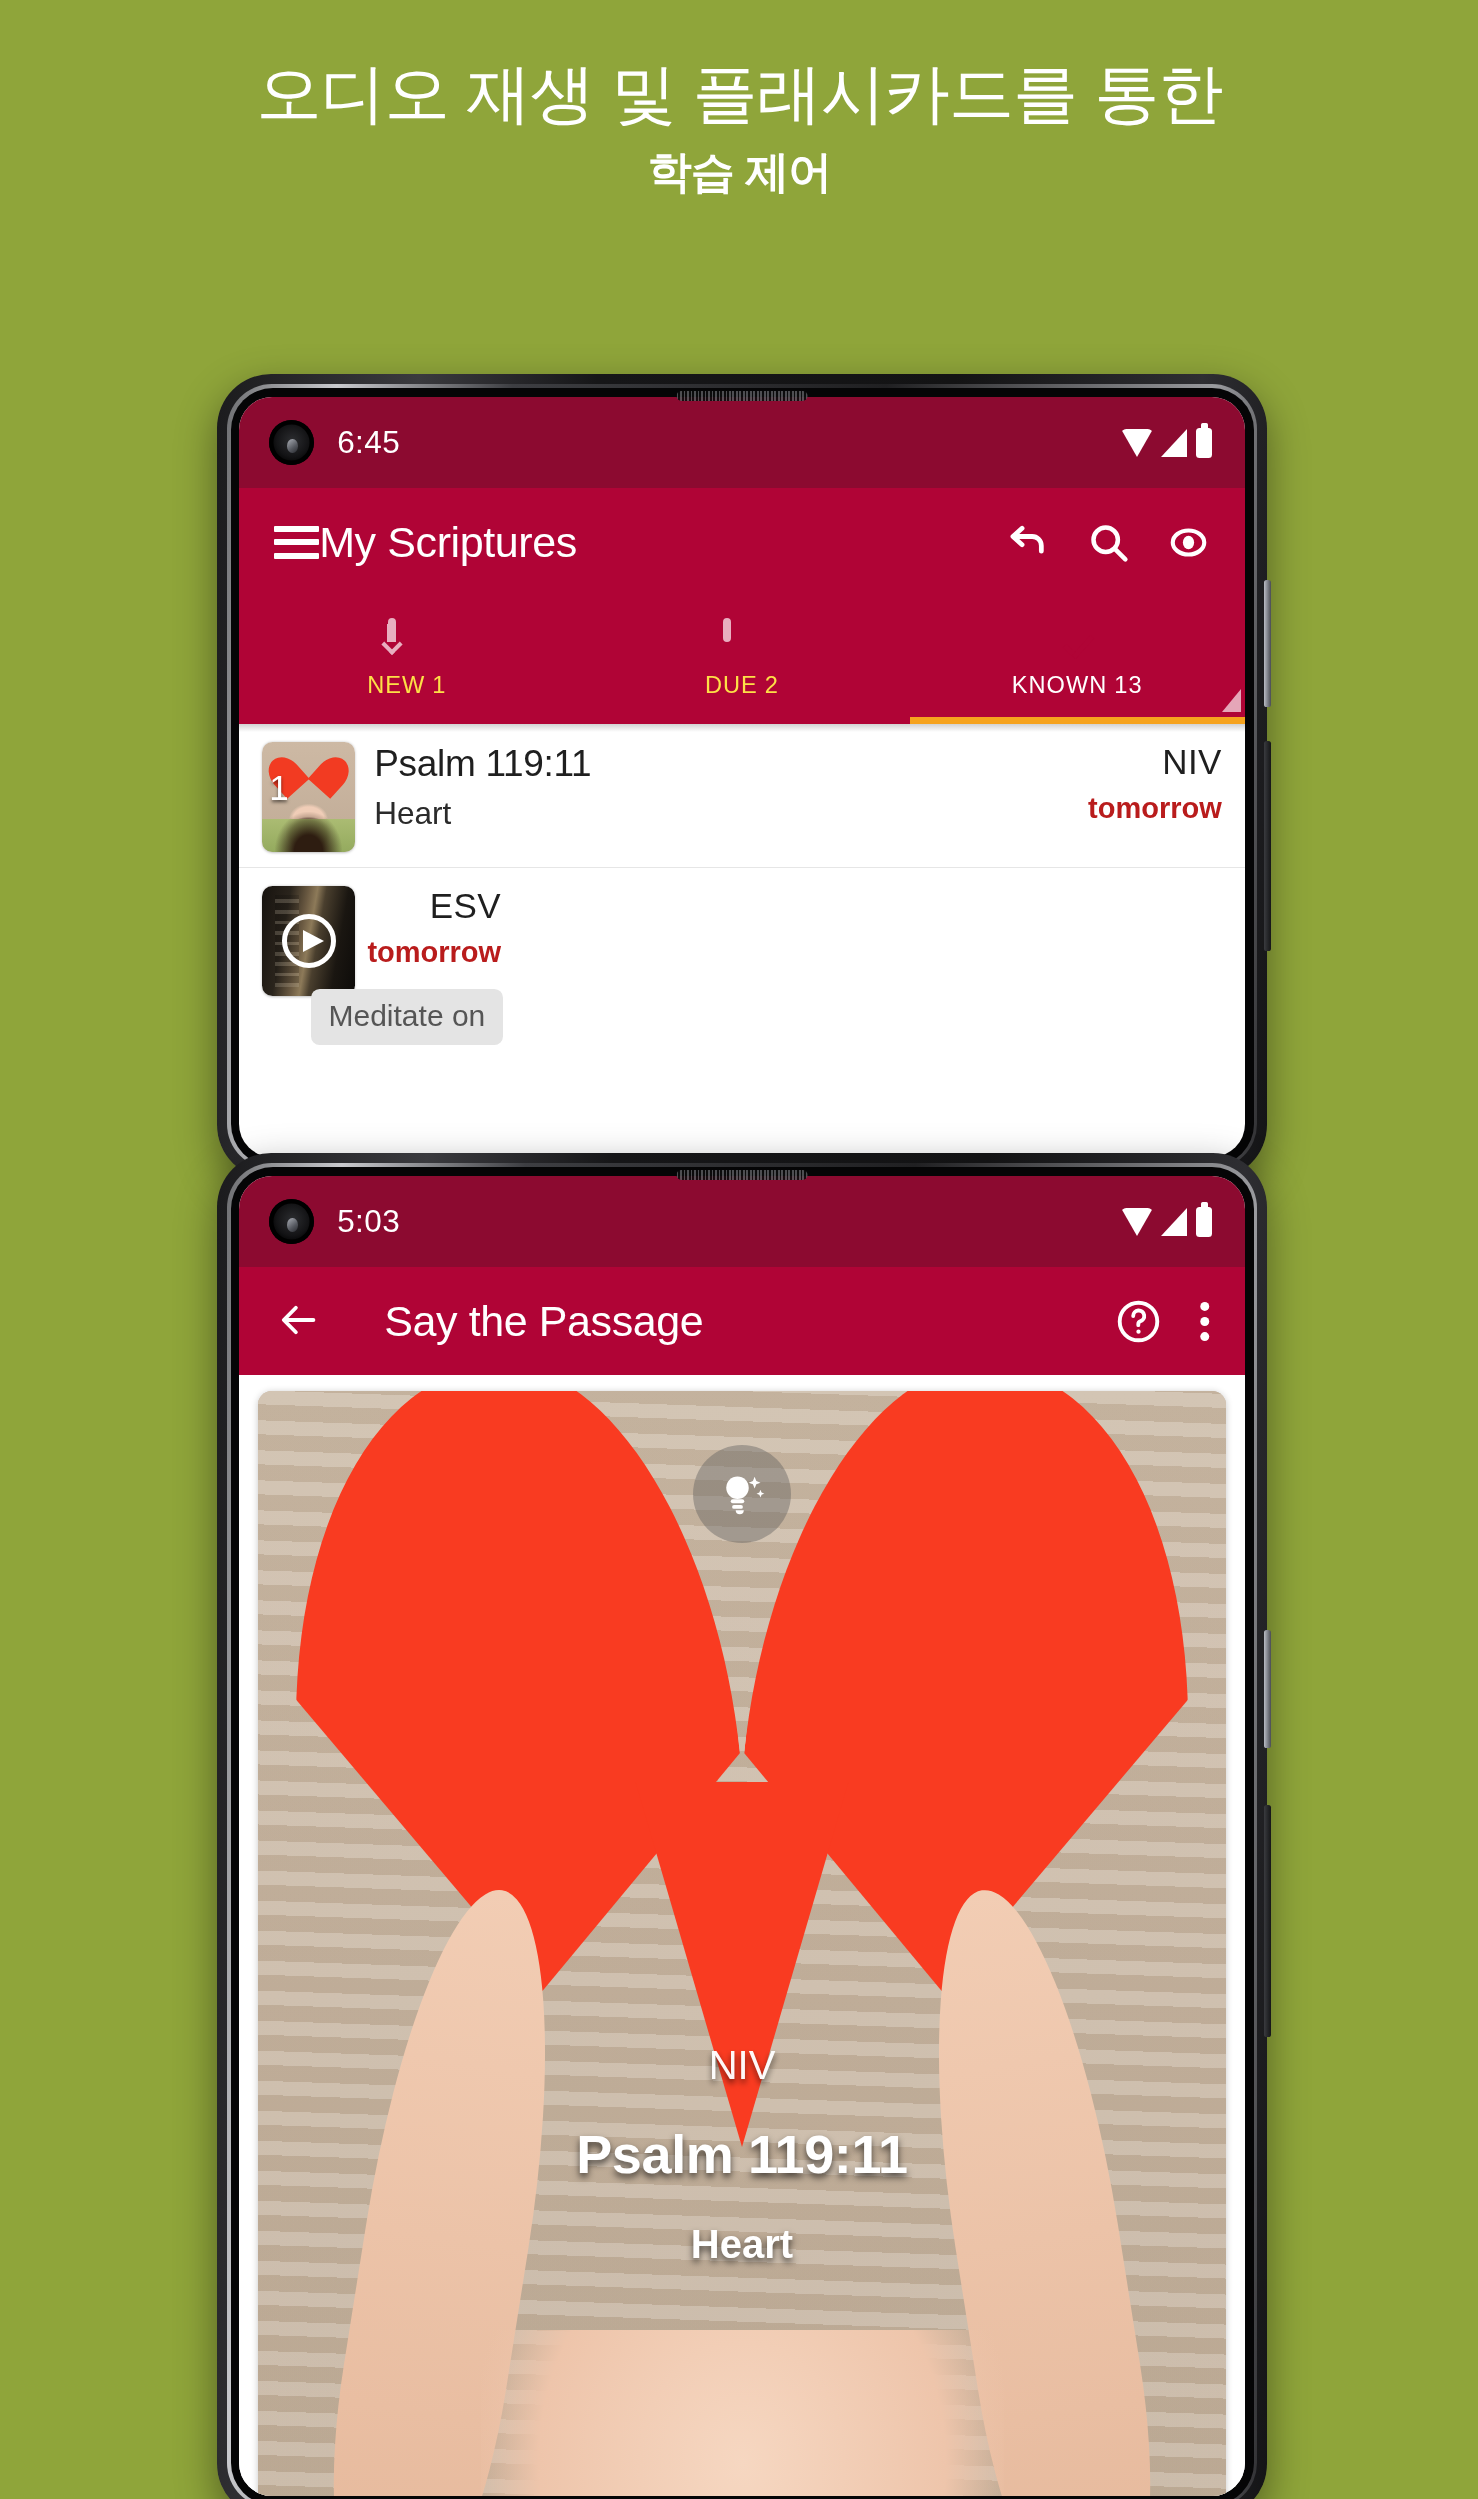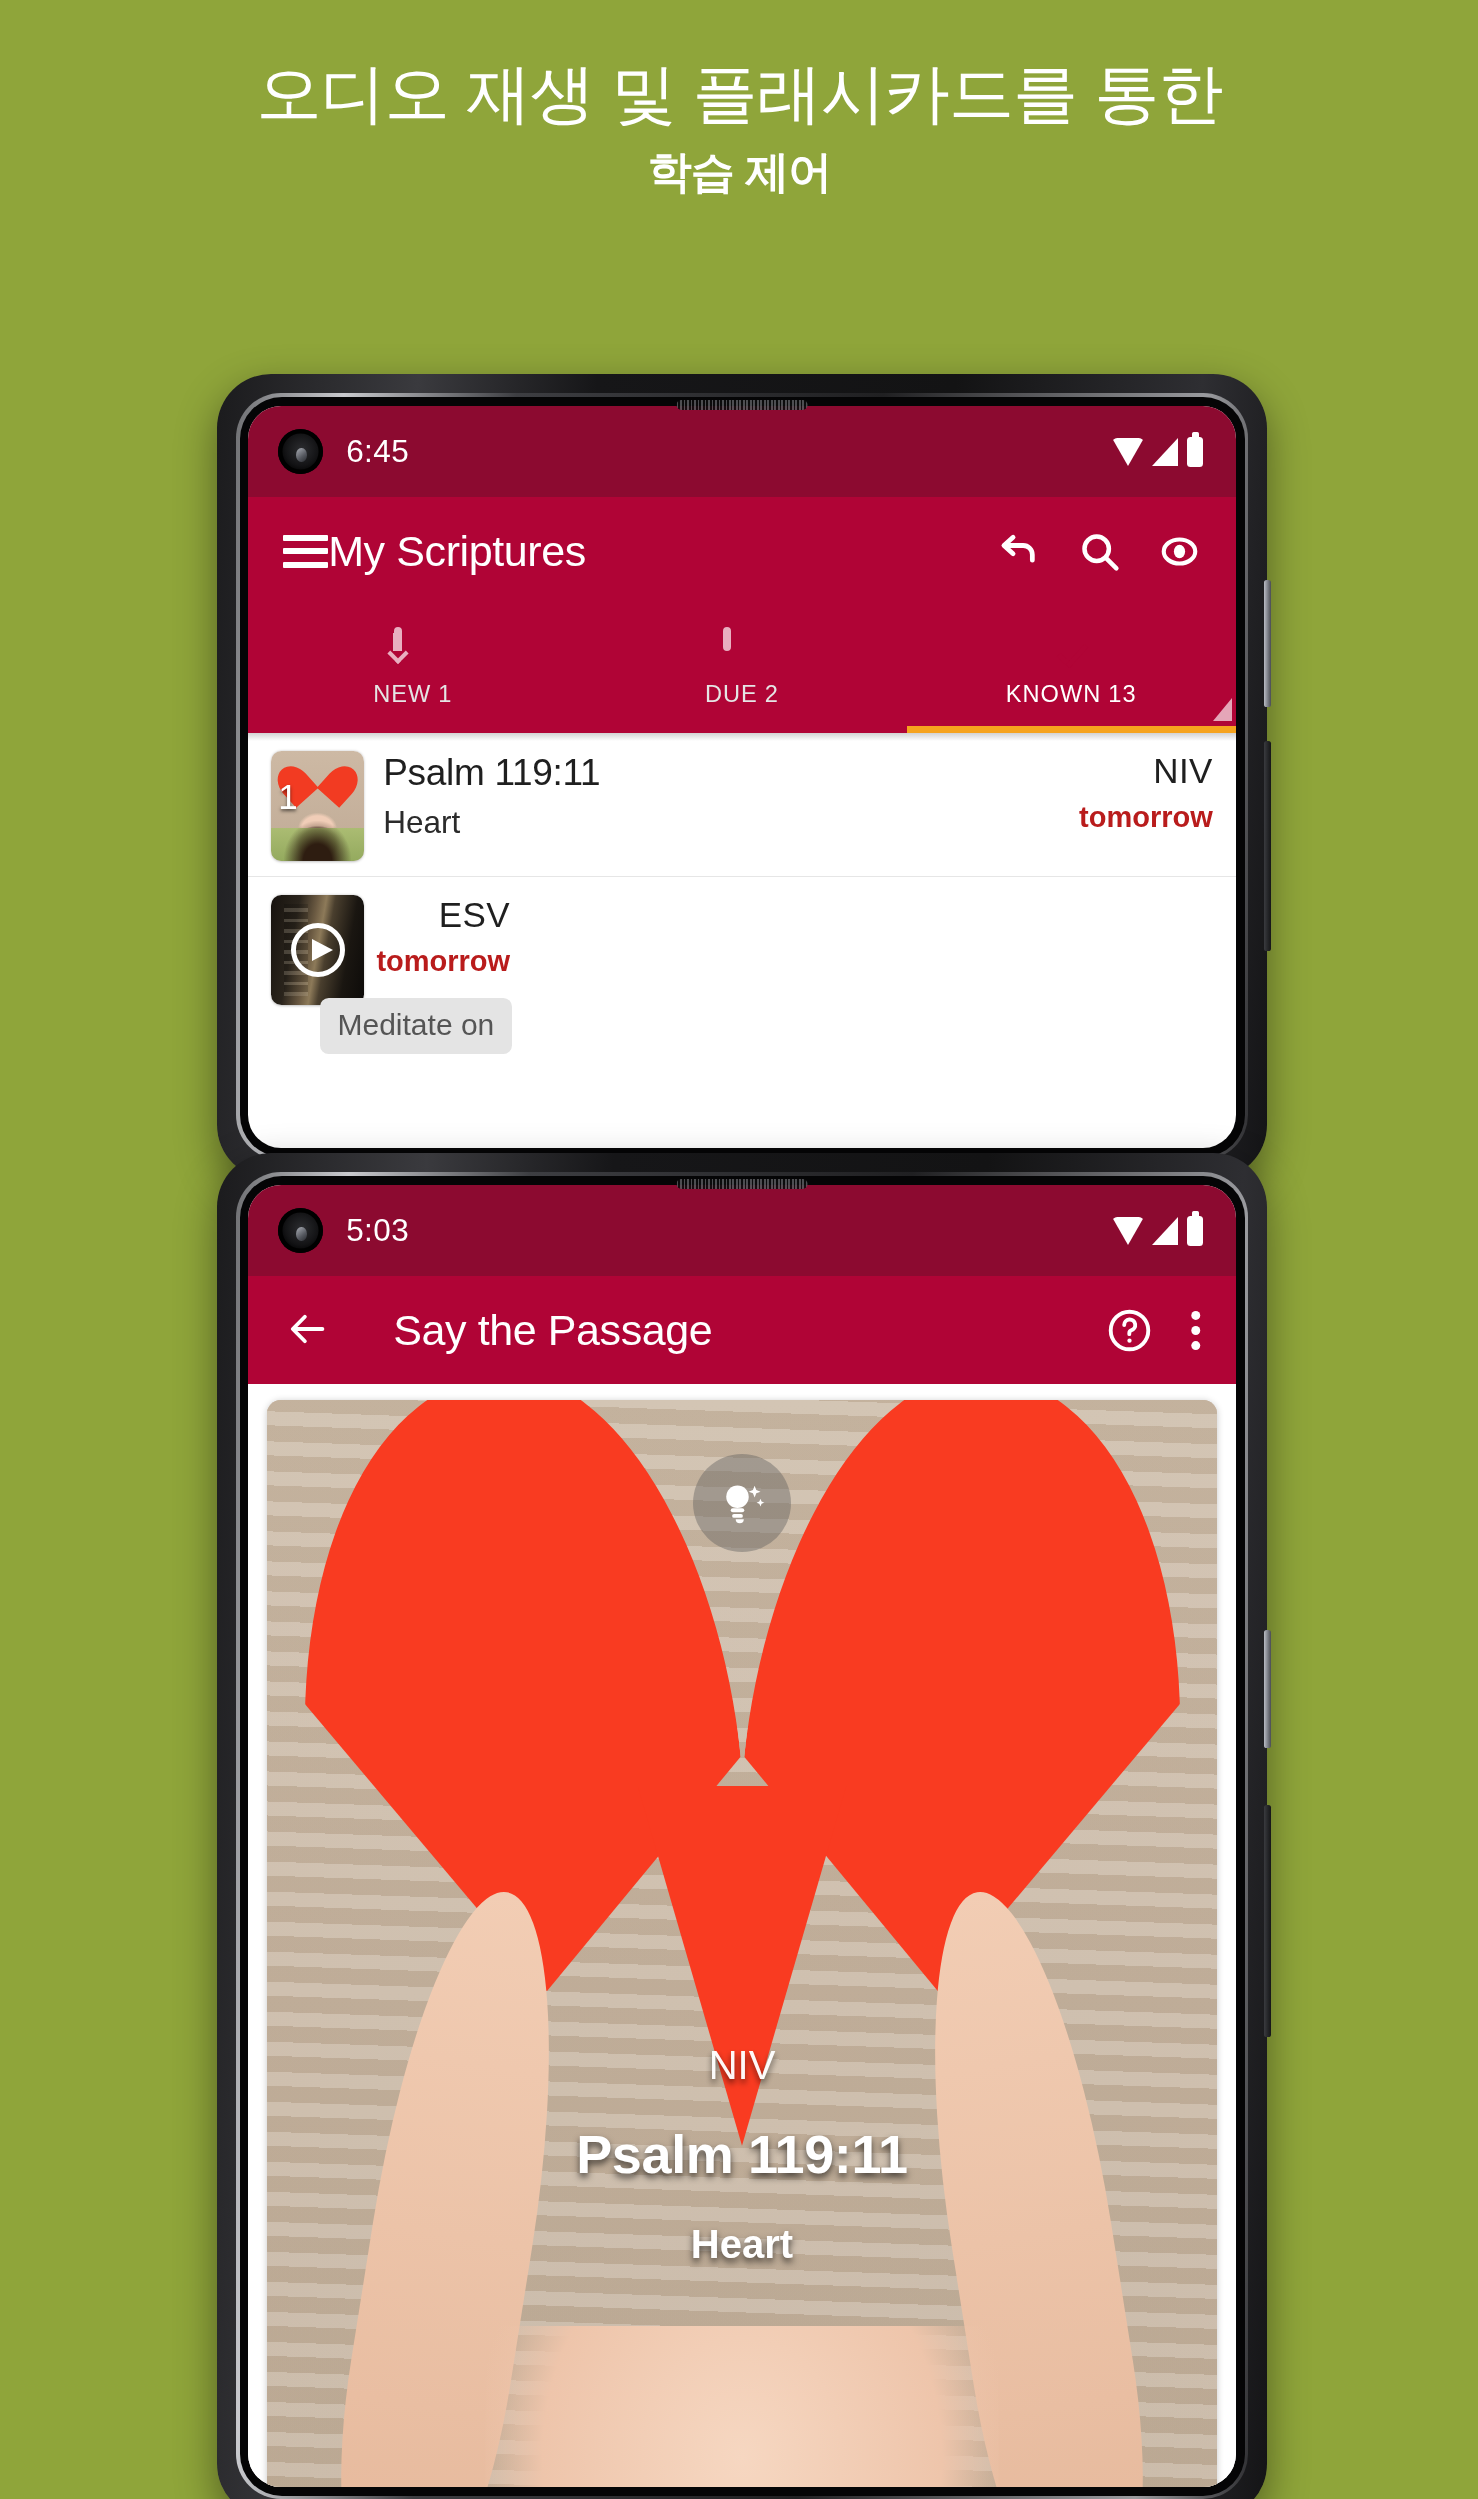--- a/index.html
+++ b/index.html
@@ -30,21 +30,21 @@
     font-weight: 700;
     margin-top: 8.7px;
     letter-spacing: -0.9px;
   }
 
   
   .phone {
     position: absolute;
     border-radius: 54px;
     background: linear-gradient(95deg, #1b1b1d 0%, #3a3a3e 18%, #161618 34%, #131314 66%, #2e2e32 88%, #141416 100%);
-    padding: 19px;
+    padding: 10px;
     box-shadow: 0 15.7px 40px rgba(0,0,0,.42);
   }
   .phone .inner-ring {
     width: 100%; height: 100%;
     border-radius: 45px;
     background: linear-gradient(95deg, #6f7073 0%, #c9cace 10%, #3d3e42 26%, #202022 60%, #9a9b9f 90%, #303033 100%);
     padding: 3.5px;
   }
   .phone .bezel {
     width: 100%; height: 100%;
@@ -207,21 +207,21 @@
     display: flex;
     flex-direction: column;
     align-items: center;
     justify-content: center;
     gap: 5.2px;
     position: relative;
   }
   .tab-label {
     font-size: 23.6px;
     letter-spacing: 1px;
-    color: #e5e5e5;
+    color: #fde047;
     white-space: nowrap;
   }
   .tab.active .tab-label { color: #ffffff; }
   .tab-count { margin-left: 7px; }
   .tab-ico { width: 38px; height: 45px; position: relative; }
 
   .ico-inbox {
     width: 37px; height: 45px;
     border: 4.4px solid #e8afc0;
     border-radius: 6.1px;

